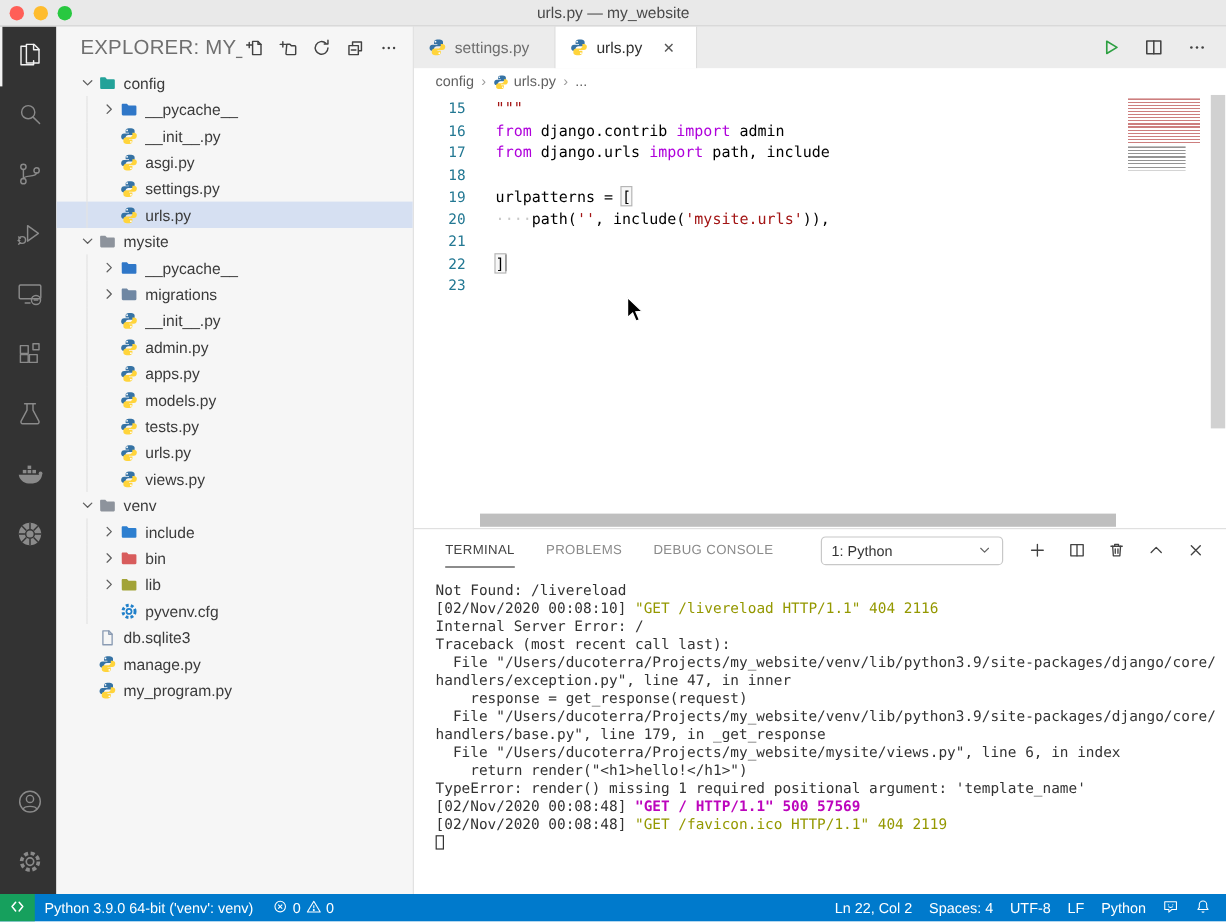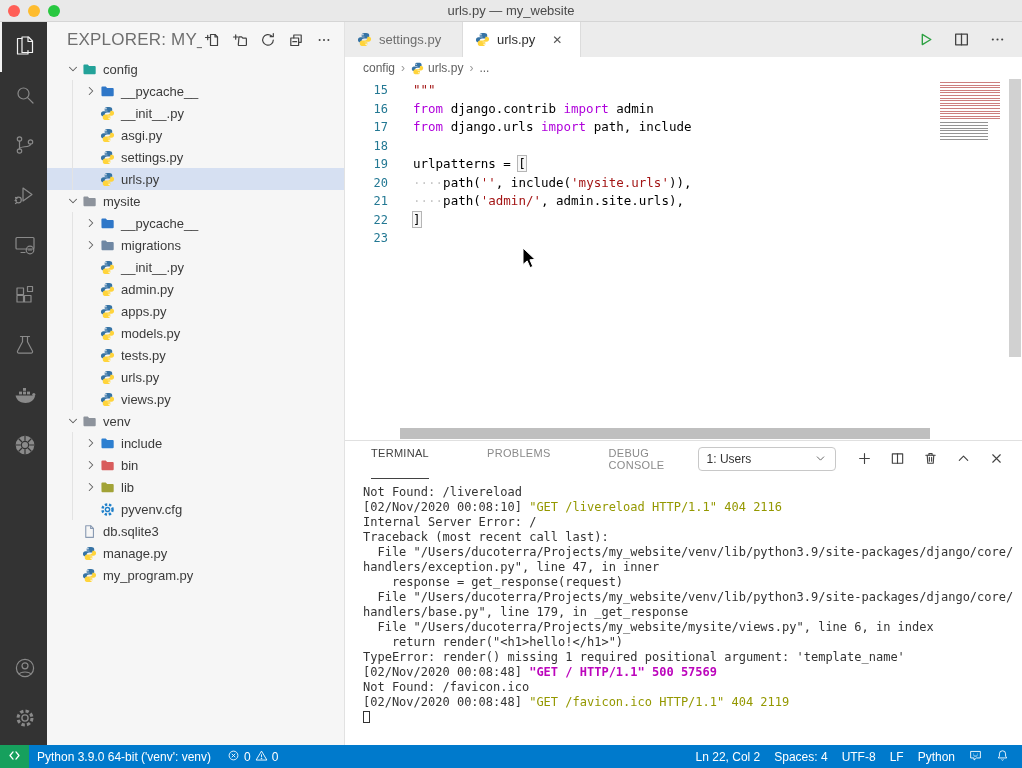--- a/index.html
+++ b/index.html
@@ -642,21 +642,20 @@
             <div class="crow">
               <span class="ln">19</span>
               <span class="code"><span class="tok pl">urlpatterns = </span><span class="tok pl bracket">[</span></span>
             </div>
             <div class="crow">
               <span class="ln">20</span>
               <span class="code"><span class="tok ws">····</span><span class="tok pl">path(</span><span class="tok str">''</span><span class="tok pl">, include(</span><span class="tok str">'mysite.urls'</span><span class="tok pl">)),</span></span>
             </div>
             <div class="crow">
               <span class="ln">21</span>
-              <span class="code"><span class="tok ws">····</span><span class="tok pl">path(</span><span class="tok str">'admin/'</span><span class="tok pl">, admin.site.urls),</span></span>
             </div>
             <div class="crow">
               <span class="ln">22</span>
               <span class="code"><span class="tok pl bracket">]</span><span class="caret"></span></span>
             </div>
             <div class="crow">
               <span class="ln">23</span>
               <span class="code"></span>
             </div>
           </div>
@@ -667,27 +666,27 @@
         <div class="vsb">
             <div class="thumb"></div>
           </div>
         <div class="hsb">
             <div class="thumb"></div>
           </div>
       </div>
 
       <div class="panel">
         <div class="panel-header">
-          <span id="panel-tabs" style="display:flex;gap:32px;">
+          <span id="panel-tabs" style="display:flex;">
               <span class="ptab active">TERMINAL</span>
               <span class="ptab">PROBLEMS</span>
               <span class="ptab">DEBUG CONSOLE</span>
             </span>
           <span class="pdropdown">
-            <span>1: Users</span>
+            <span>1: Python</span>
             <span class="chev" id="dd-chev">
                 <svg viewBox="0 0 16 16" fill="none" stroke="currentColor" stroke-width="1.2" stroke-linecap="round" stroke-linejoin="round">
                   <path d="M4 6l4 4 4-4"></path>
                 </svg>
               </span>
           </span>
           <span class="panel-actions" id="panel-actions">
               <span class="ic">
                 <svg viewBox="0 0 16 16" fill="none" stroke="currentColor" stroke-width="1.2" stroke-linecap="round" stroke-linejoin="round">
                   <path d="M8 2.8v10.4M2.8 8h10.4"></path>
@@ -726,21 +725,20 @@
             <div class="tline"><span class="tp d">Traceback (most recent call last):</span></div>
             <div class="tline"><span class="tp d">  File "/Users/ducoterra/Projects/my_website/venv/lib/python3.9/site-packages/django/core/</span></div>
             <div class="tline"><span class="tp d">handlers/exception.py", line 47, in inner</span></div>
             <div class="tline"><span class="tp d">    response = get_response(request)</span></div>
             <div class="tline"><span class="tp d">  File "/Users/ducoterra/Projects/my_website/venv/lib/python3.9/site-packages/django/core/</span></div>
             <div class="tline"><span class="tp d">handlers/base.py", line 179, in _get_response</span></div>
             <div class="tline"><span class="tp d">  File "/Users/ducoterra/Projects/my_website/mysite/views.py", line 6, in index</span></div>
             <div class="tline"><span class="tp d">    return render("&lt;h1&gt;hello!&lt;/h1&gt;")</span></div>
             <div class="tline"><span class="tp d">TypeError: render() missing 1 required positional argument: 'template_name'</span></div>
             <div class="tline"><span class="tp d">[02/Nov/2020 00:08:48] </span><span class="tp m">"GET / HTTP/1.1" 500 57569</span></div>
-            <div class="tline"><span class="tp d">Not Found: /favicon.ico</span></div>
             <div class="tline"><span class="tp d">[02/Nov/2020 00:08:48] </span><span class="tp y">"GET /favicon.ico HTTP/1.1" 404 2119</span></div>
             <div class="tline"><span class="hollow-cursor"></span></div>
           </div>
       </div>
 
     </section>
   </div>
 
   <div class="statusbar">
     <span class="remote" id="remote-ind">

